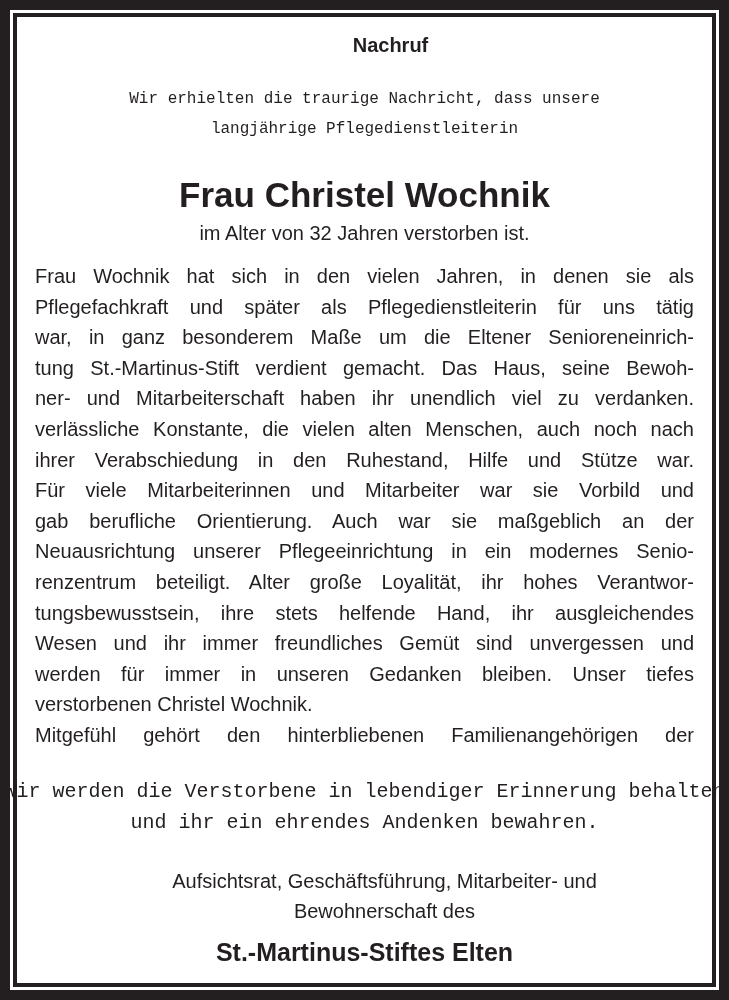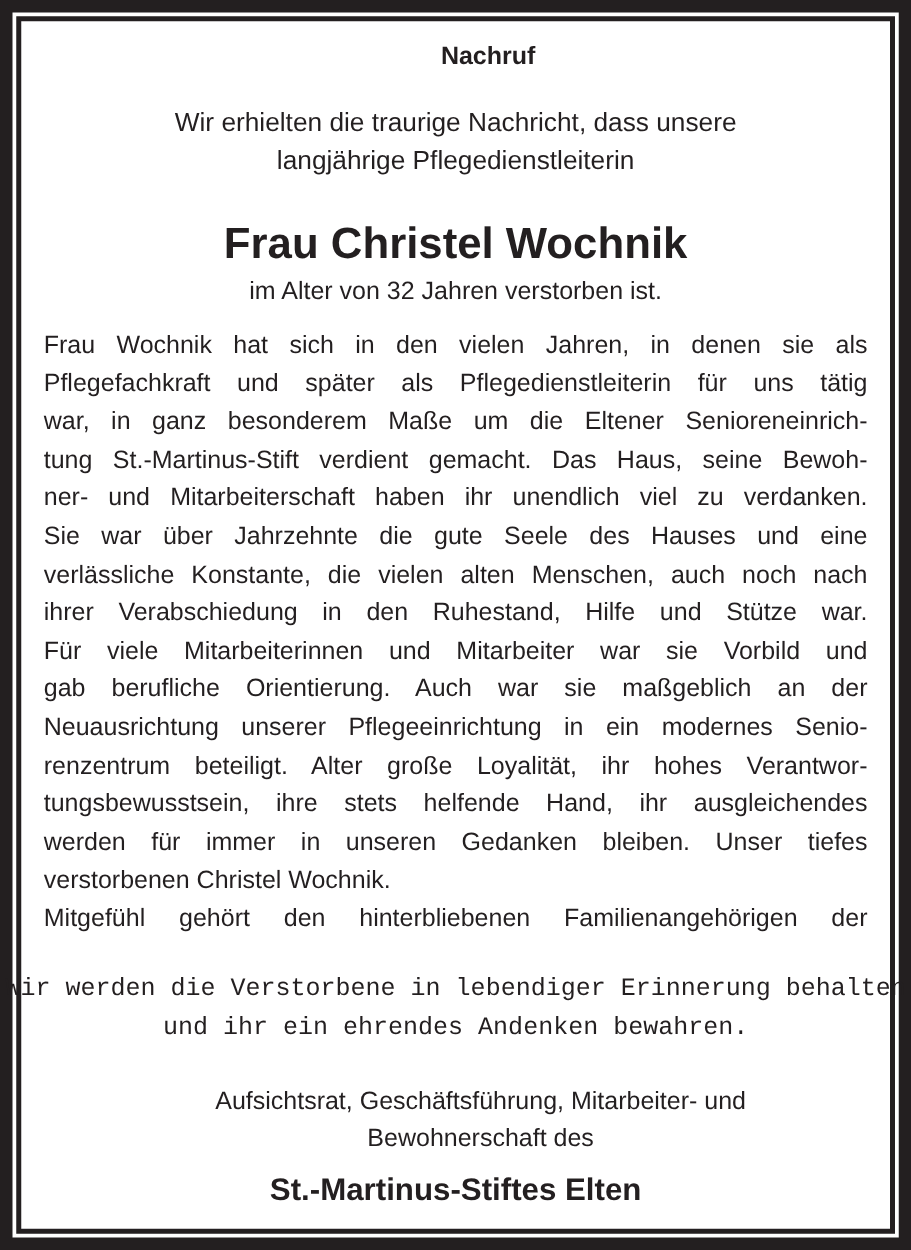--- a/index.html
+++ b/index.html
@@ -39,22 +39,23 @@
   }
   .title {
     top: 34px;
     font-size: 20px;
     font-weight: bold;
     letter-spacing: 0px;
     padding-left: 26px;
   }
   .intro {
     top: 84px;
-    font-size: 21px;
+    font-size: 16px;
     line-height: 30px;
+    font-family: Liberation Mono, monospace;
   }
   .name {
     top: 172px;
     font-size: 35px;
     font-weight: bold;
     line-height: 46px;
   }
   .age {
     top: 218px;
     font-size: 20px;
@@ -114,28 +115,28 @@
 <div class="block name">Frau Christel Wochnik</div>
 
 <div class="block age">im Alter von 32 Jahren verstorben ist.</div>
 
 <div class="body-text">
   <span class="body-line">Frau Wochnik hat sich in den vielen Jahren, in denen sie als</span>
   <span class="body-line">Pflegefachkraft und später als Pflegedienstleiterin für uns tätig</span>
   <span class="body-line">war, in ganz besonderem Maße um die Eltener Senioreneinrich-</span>
   <span class="body-line">tung St.-Martinus-Stift verdient gemacht. Das Haus, seine Bewoh-</span>
   <span class="body-line">ner- und Mitarbeiterschaft haben ihr unendlich viel zu verdanken.</span>
-  <span class="body-line">Sie war über Jahrzehnte die gute Seele des Hauses und eine</span>
   <span class="body-line">verlässliche Konstante, die vielen alten Menschen, auch noch nach</span>
   <span class="body-line">ihrer Verabschiedung in den Ruhestand, Hilfe und Stütze war.</span>
   <span class="body-line">Für viele Mitarbeiterinnen und Mitarbeiter war sie Vorbild und</span>
   <span class="body-line">gab berufliche Orientierung. Auch war sie maßgeblich an der</span>
   <span class="body-line">Neuausrichtung unserer Pflegeeinrichtung in ein modernes Senio-</span>
   <span class="body-line">renzentrum beteiligt. Alter große Loyalität, ihr hohes Verantwor-</span>
   <span class="body-line">tungsbewusstsein, ihre stets helfende Hand, ihr ausgleichendes</span>
+  <span class="body-line">Wesen und ihr immer freundliches Gemüt sind unvergessen und</span>
   <span class="body-line">werden für immer in unseren Gedanken bleiben. Unser tiefes</span>
   <span class="body-line last">verstorbenen Christel Wochnik.</span>
   <span class="body-line">Mitgefühl gehört den hinterbliebenen Familienangehörigen der</span>
 </div>
 
 <div class="block closing">
   <span class="line">Wir werden die Verstorbene in lebendiger Erinnerung behalten</span>
   <span class="line">und ihr ein ehrendes Andenken bewahren.</span>
 </div>
 

